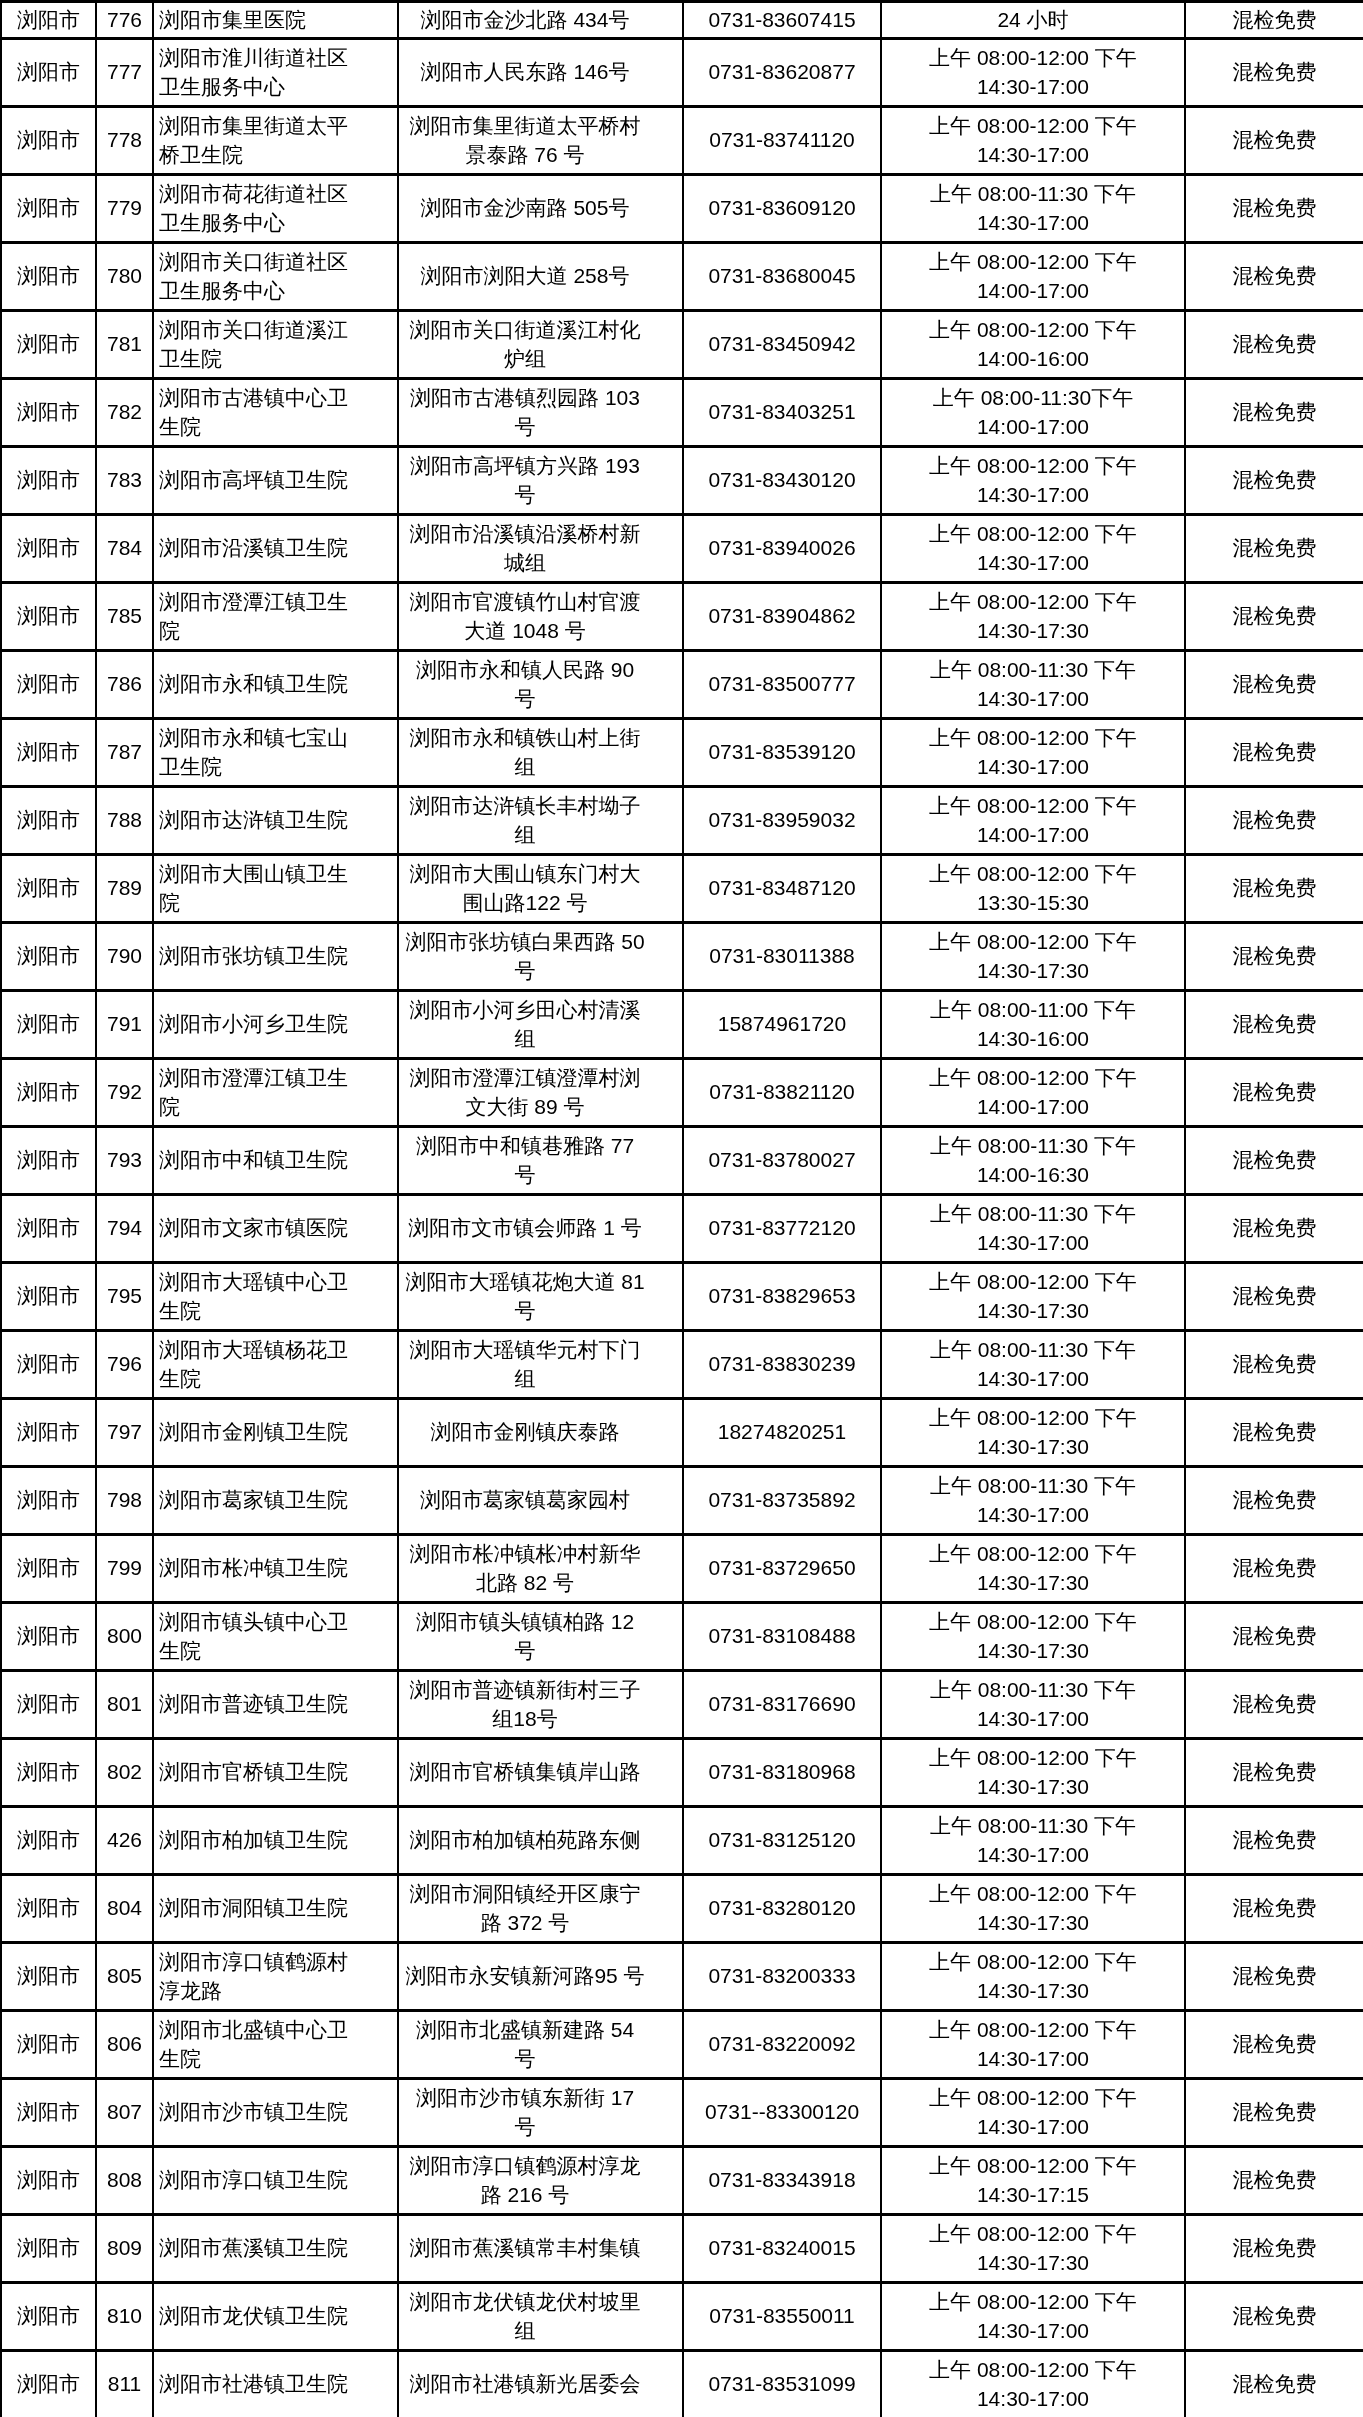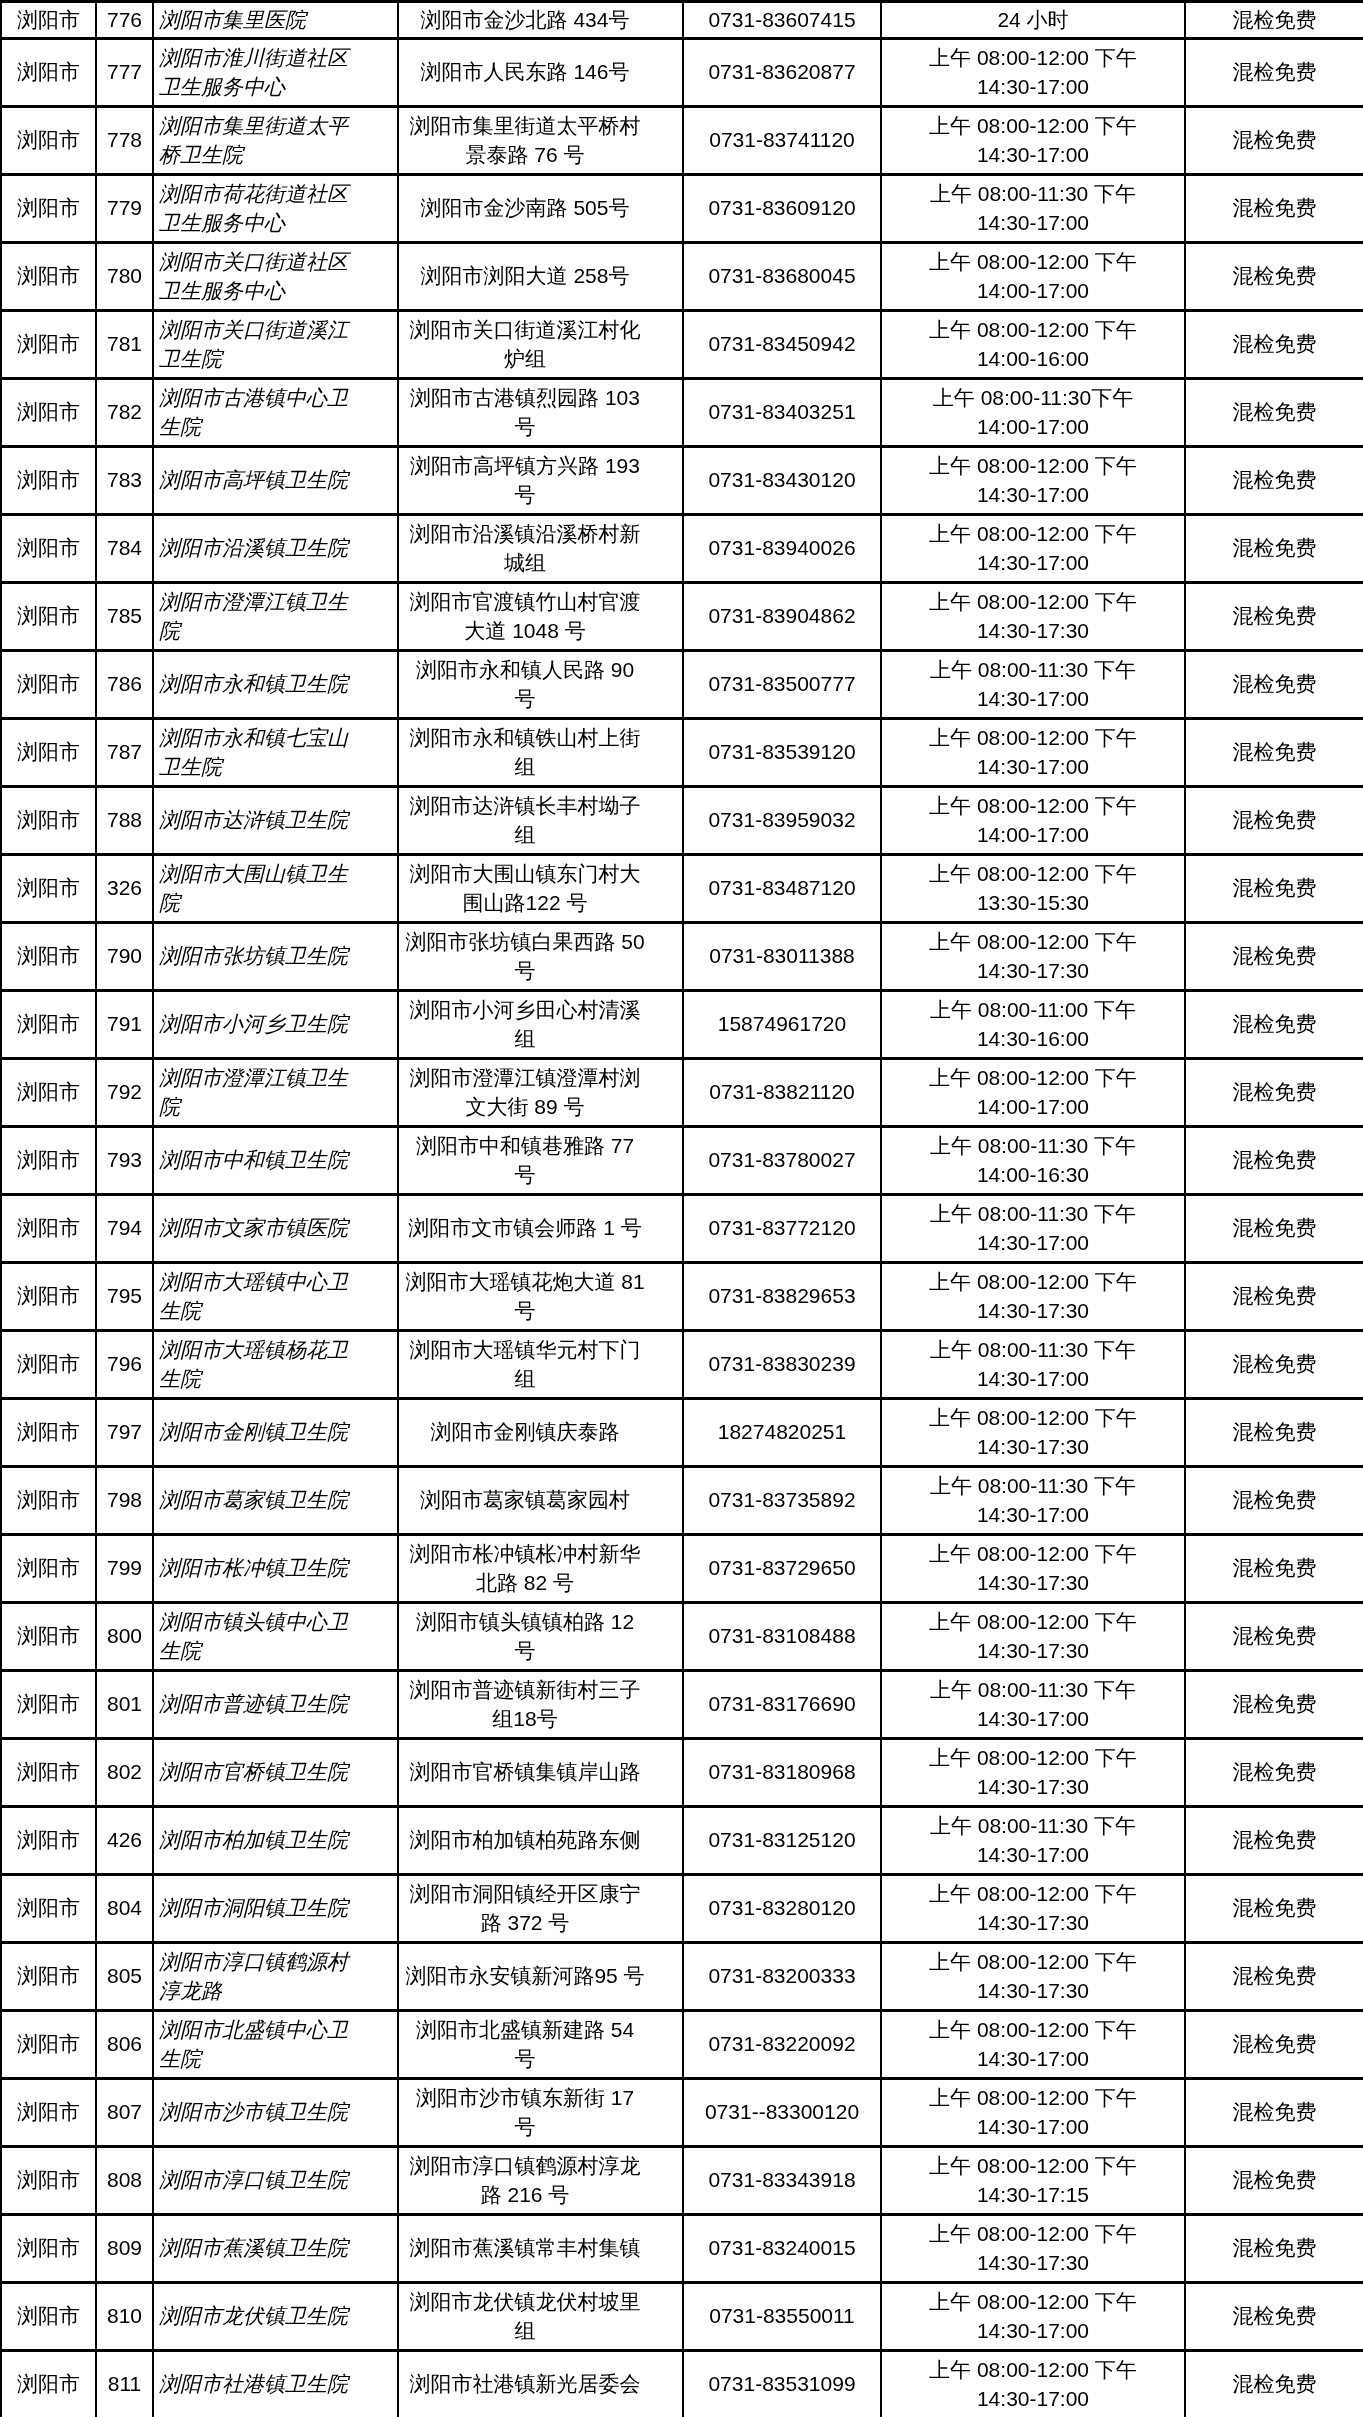--- a/index.html
+++ b/index.html
@@ -13,21 +13,21 @@
     font-size:21px;
     line-height:1.35;
     vertical-align:middle;
     overflow:hidden;
     padding:0;
   }
   tr{height:68px;}
   tr:first-child{height:37px;}
   .col-city,.col-no,.col-phone,.col-fee{text-align:center;}
   .col-hours{text-align:center;word-break:keep-all;padding:0 20px;}
-  .col-name{text-align:left;padding:2px 30px 2px 5px;font-style:italic;}
+  .col-name{text-align:left;padding:2px 30px 2px 5px;}
   .col-address{text-align:center;padding:2px 36px 2px 5px;}
 </style>
 </head>
 <body>
 
 <table>
   <colgroup>
     <col style="width:95px">
     <col style="width:57px">
     <col style="width:245px">
@@ -149,21 +149,21 @@
         <td class="col-city">浏阳市</td>
         <td class="col-no">788</td>
         <td class="col-name">浏阳市达浒镇卫生院</td>
         <td class="col-address">浏阳市达浒镇长丰村坳子组</td>
         <td class="col-phone">0731-83959032</td>
         <td class="col-hours">上午 08:00-12:00 下午 14:00-17:00</td>
         <td class="col-fee">混检免费</td>
       </tr>
       <tr>
         <td class="col-city">浏阳市</td>
-        <td class="col-no">326</td>
+        <td class="col-no">789</td>
         <td class="col-name">浏阳市大围山镇卫生院</td>
         <td class="col-address">浏阳市大围山镇东门村大围山路122 号</td>
         <td class="col-phone">0731-83487120</td>
         <td class="col-hours">上午 08:00-12:00 下午 13:30-15:30</td>
         <td class="col-fee">混检免费</td>
       </tr>
       <tr>
         <td class="col-city">浏阳市</td>
         <td class="col-no">790</td>
         <td class="col-name">浏阳市张坊镇卫生院</td>

